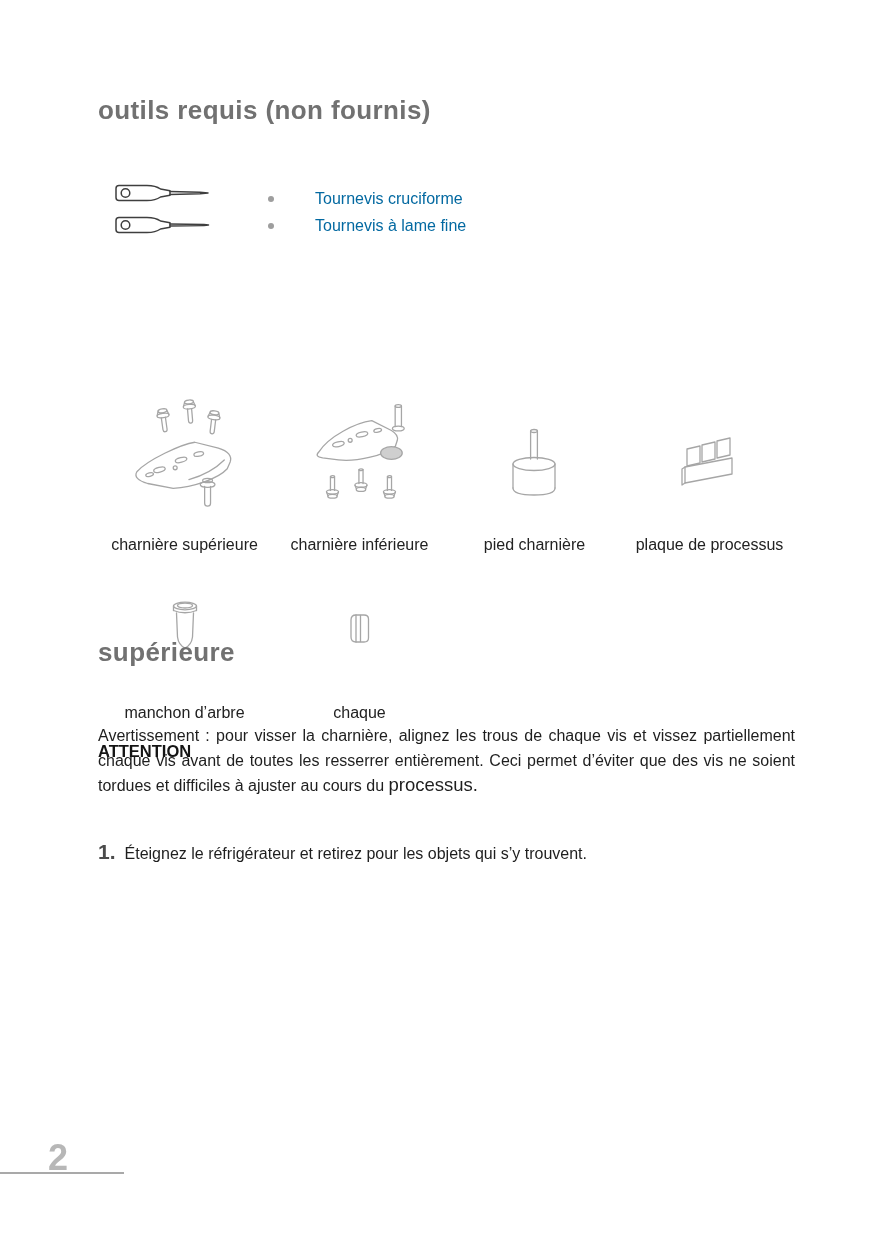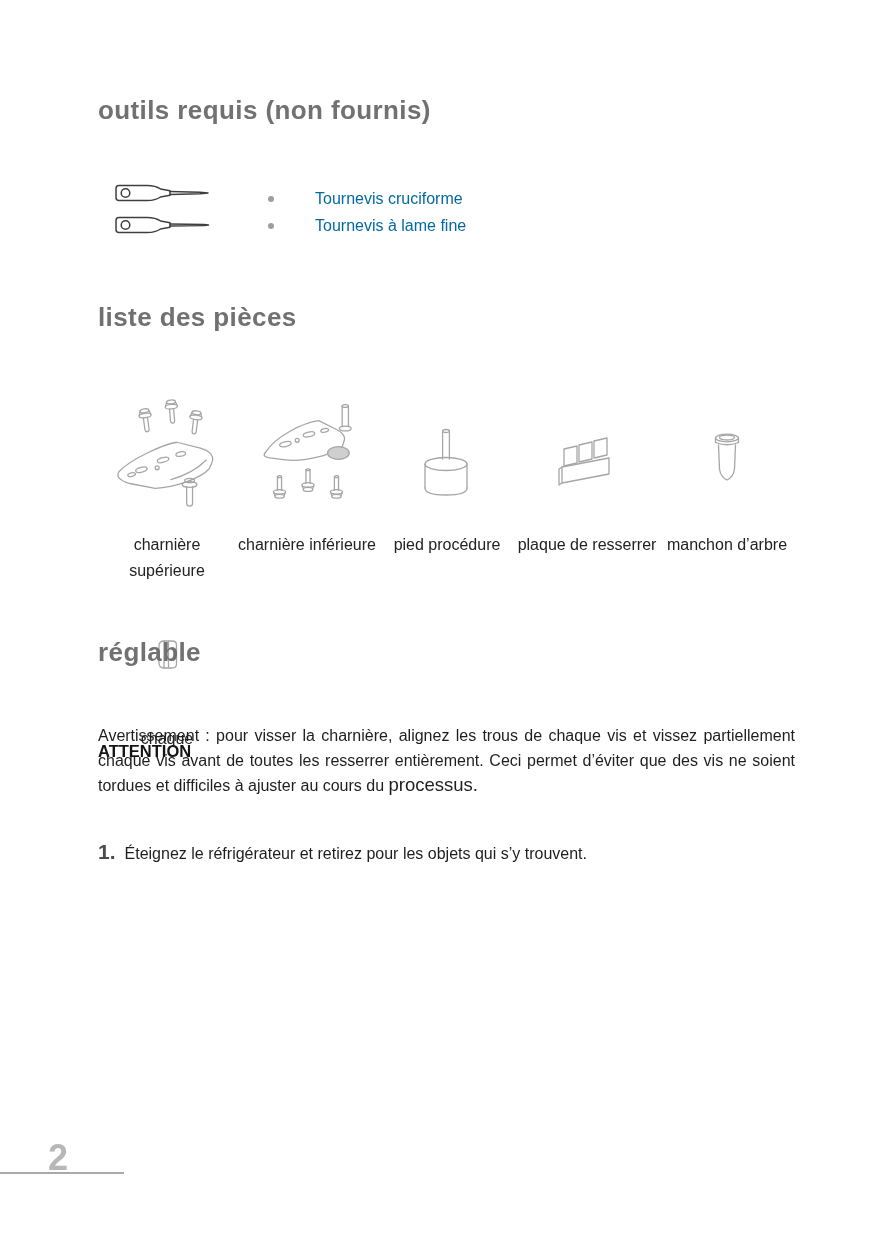--- a/index.html
+++ b/index.html
@@ -11,21 +11,21 @@
   h2 { margin:0; font-size:26px; font-weight:700; color:#717171; letter-spacing:0.4px; }
 
   
   .tool-icons { left:114px; top:181px; display:flex; flex-direction:column; gap:8px; }
   .tool-list  { left:268px; top:185px; }
   .tool-row   { display:flex; align-items:center; height:27px; }
   .bullet     { width:6px; height:6px; border-radius:50%; background:#9e9e9e; margin-right:41px; flex:none; }
   .tool-label { font-size:16px; color:#0369a1; }
 
   
-  .parts-grid { left:97px; top:390px; width:700px; display:grid; grid-template-columns:repeat(5,1fr); }
+  .parts-grid { left:97px; top:390px; width:700px; display:grid; grid-template-columns:repeat(4,1fr); }
   .part       { text-align:center; }
   .part-iconbox { height:132px; display:flex; align-items:center; justify-content:center; }
   .part-label { margin-top:10px; font-size:16px; line-height:26px; color:#222222; }
 
   
   .attn-title { left:98px; top:699px; font-size:16.5px; font-weight:700; color:#141414;margin-top:43px; }
   .attn-body  { left:98px; top:724px; width:697px; font-size:16px; line-height:24.5px;
                 text-align:justify; color:#1e1e1e; }
   .attn-body .emph { font-size:18.5px; }
   .step       { left:98px; top:840px; display:flex; align-items:baseline; }
@@ -69,21 +69,20 @@
     <div class="tool-row">
       <span class="bullet"></span>
       <span class="tool-label">Tournevis cruciforme</span>
     </div>
     <div class="tool-row">
       <span class="bullet"></span>
       <span class="tool-label">Tournevis à lame fine</span>
     </div>
   </div>
 
-  <h2 class="abs" style="top:302px; left:98px;">liste des pièces</h2>
 
   <div class="abs parts-grid">
 
     <div class="part">
       <div class="part-iconbox">
         <svg width="110" height="118" viewBox="0 0 112 120">
           <g class="part-art">
             <g transform="translate(33,14) rotate(-8)">
               <ellipse cx="0" cy="0" rx="4.6" ry="2"></ellipse>
                 <path d="M-4.6,0.5 L-6,4.2 M4.6,0.5 L6,4.2"></path>
@@ -163,36 +162,36 @@
         <svg width="64" height="78" viewBox="0 0 64 78" style="transform:translateY(8px)">
           <g class="part-art">
             <ellipse cx="31" cy="6" rx="3.4" ry="1.5"></ellipse>
             <path d="M27.6,6 L27.6,34 M34.4,6 L34.4,34"></path>
             <ellipse cx="31" cy="39" rx="21" ry="6.5"></ellipse>
             <path d="M10,39 L10,63 M52,39 L52,63"></path>
             <path d="M10,63 Q10,70 31,70 Q52,70 52,63"></path>
           </g>
         </svg>
       </div>
-      <div class="part-label">pied procédure</div>
+      <div class="part-label">pied charnière</div>
     </div>
 
     <div class="part">
       <div class="part-iconbox">
         <svg width="72" height="72" viewBox="0 0 72 72" style="transform:translateY(6px)">
           <g class="part-art">
             <path d="M13,23 L26,20 L26,37 L13,40 Z"></path>
             <path d="M28,19 L41,16 L41,33 L28,36 Z"></path>
             <path d="M43,15 L56,12 L56,29 L43,32 Z"></path>
             <path d="M11,41 L58,32 L58,48 L11,57 Z"></path>
             <path d="M11,41 L8,43 L8,59 L11,57"></path>
           </g>
         </svg>
       </div>
-      <div class="part-label">plaque de resserrer</div>
+      <div class="part-label">plaque de processus</div>
     </div>
 
     <div class="part">
       <div class="part-iconbox">
         <svg width="34" height="62" viewBox="0 0 34 62" style="transform:translateY(4px)">
           <g class="part-art">
             <ellipse cx="17" cy="9" rx="11.5" ry="3.8"></ellipse>
             <ellipse cx="17" cy="8.6" rx="7.5" ry="2.4"></ellipse>
             <path d="M5.5,9 L5.5,13.5 M28.5,9 L28.5,13.5"></path>
             <path d="M5.5,13.5 Q17,18 28.5,13.5"></path>
@@ -210,21 +209,21 @@
             <path d="M5,9 Q5,4 10,4 L18,4 Q22.5,4 22.5,8 L22.5,27 Q22.5,31 18,31 L10,31 Q5,31 5,26 Z"></path>
             <path d="M10,4 L10,31 M14.5,4.5 L14.5,30.5"></path>
           </g>
         </svg>
       </div>
       <div class="part-label">chaque</div>
     </div>
 
   </div>
 
-  <h2 class="abs" style="top:637px; left:98px;">réglable</h2>
+  <h2 class="abs" style="top:637px; left:98px;">supérieure</h2>
 
   <div class="abs attn-title">ATTENTION</div>
 
   <p class="abs attn-body" style="margin:0;"><span>Avertissement : pour visser la charnière, alignez les trous de chaque vis et vissez partiellement chaque vis avant de toutes les resserrer entièrement. Ceci permet d’éviter que des vis ne soient tordues et difficiles à ajuster au cours du </span><span class="emph">processus.</span></p>
 
   <div class="abs step">
     <span class="step-num">1.</span>
     <span class="step-text">Éteignez le réfrigérateur et retirez pour les objets qui s’y trouvent.</span>
   </div>
 

